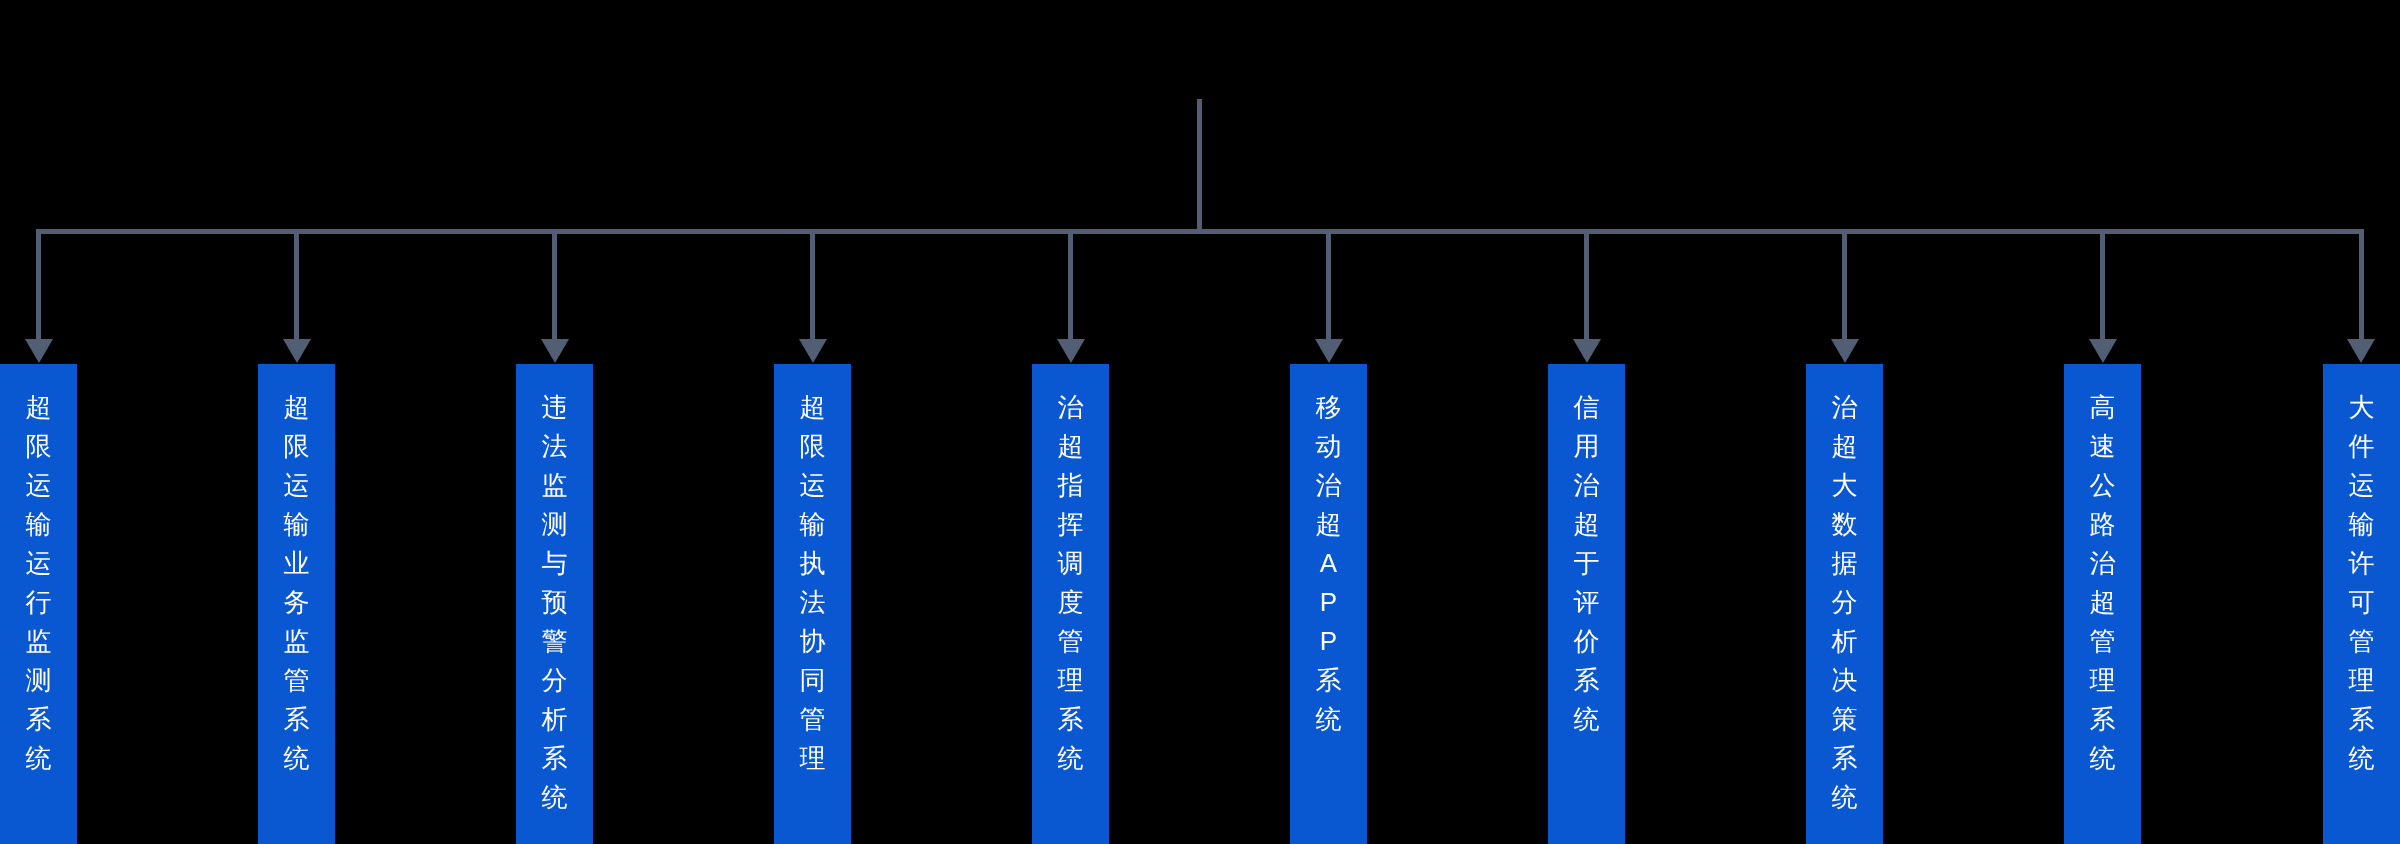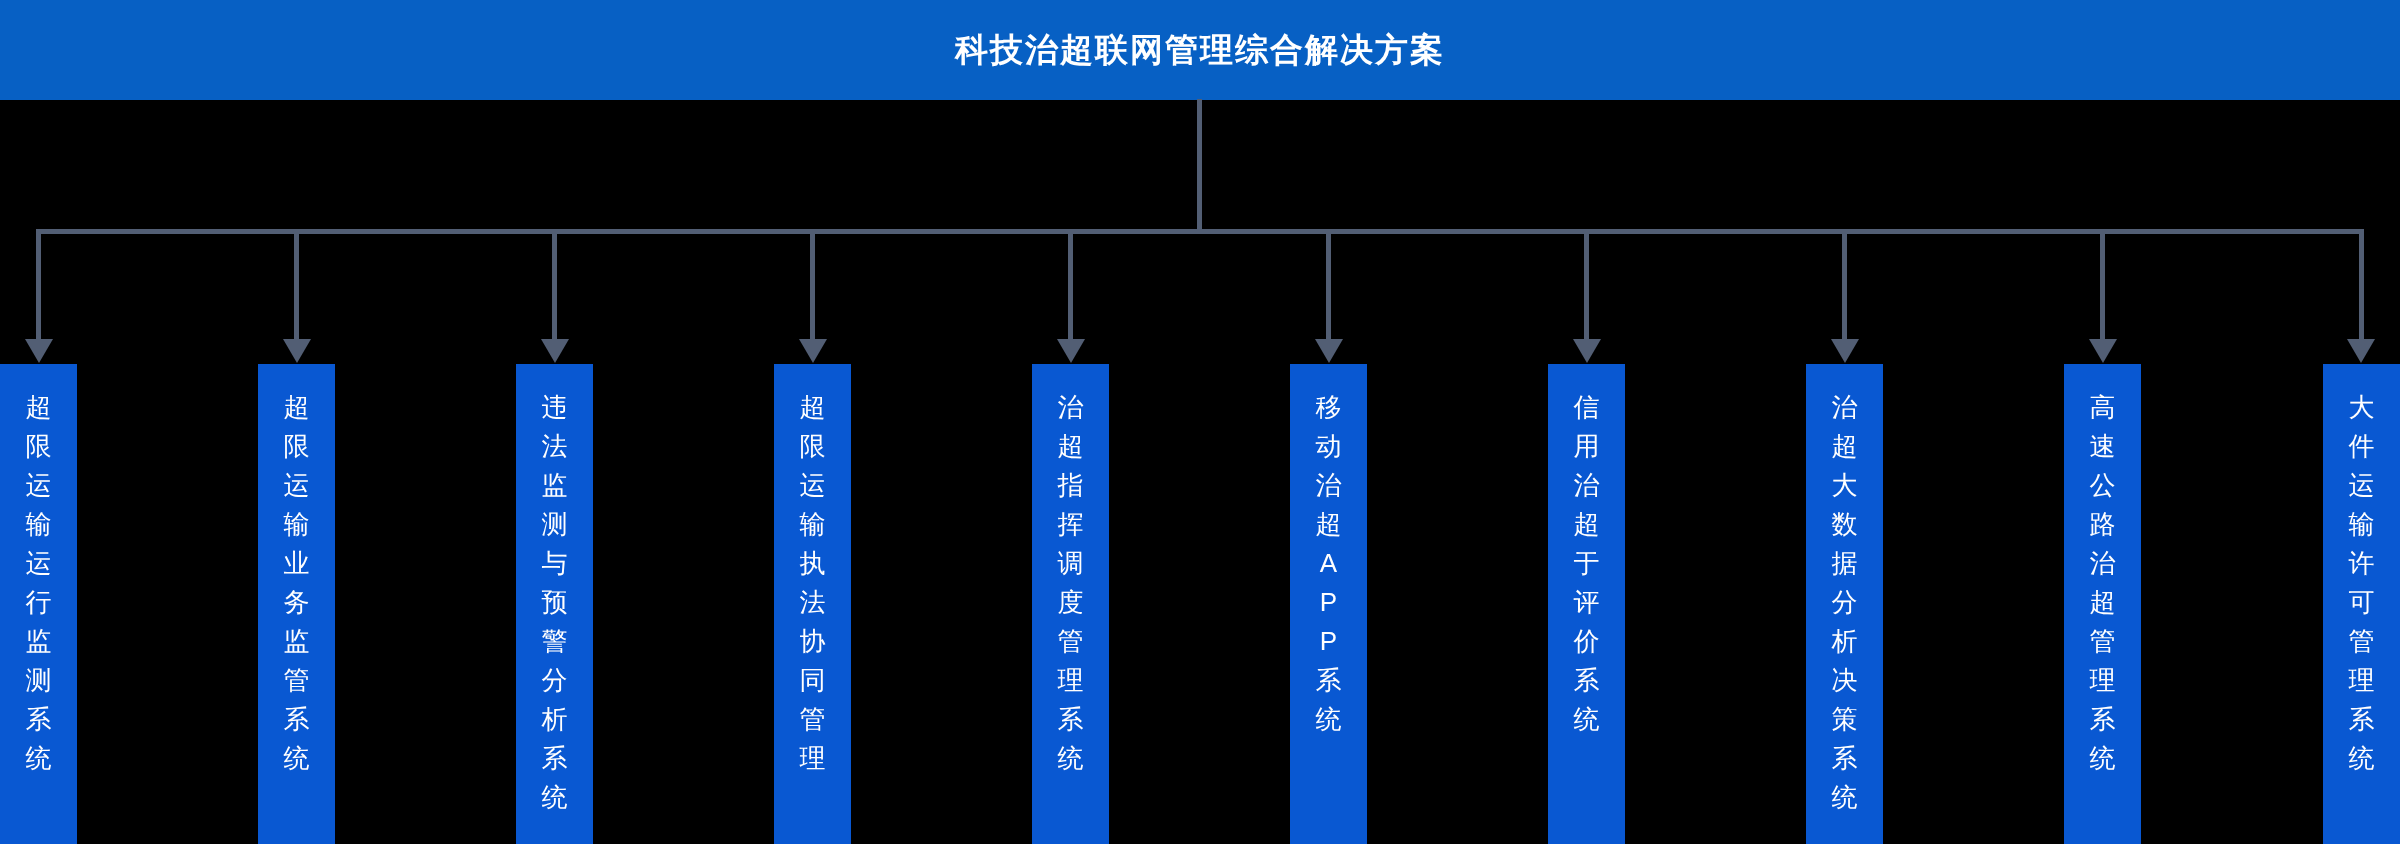--- a/index.html
+++ b/index.html
@@ -91,23 +91,20 @@
     font-size: 26px;
     text-align: center;
     color: #FFFFFF;
   }
 </style>
 </head>
 <body>
 
 <div id="stage">
 
-  <div class="banner">
-    <div class="title">科技治超联网管理综合解决方案</div>
-  </div>
 
   <div class="stem"></div>
   <div class="hline"></div>
 
   <div id="columns">
   <div>
     <div class="drop" style="left: 36px;"></div>
     <div class="arrow" style="left: 24.5px;"></div>
     <div class="node" style="left: 0px;">
       <div class="vtext">

